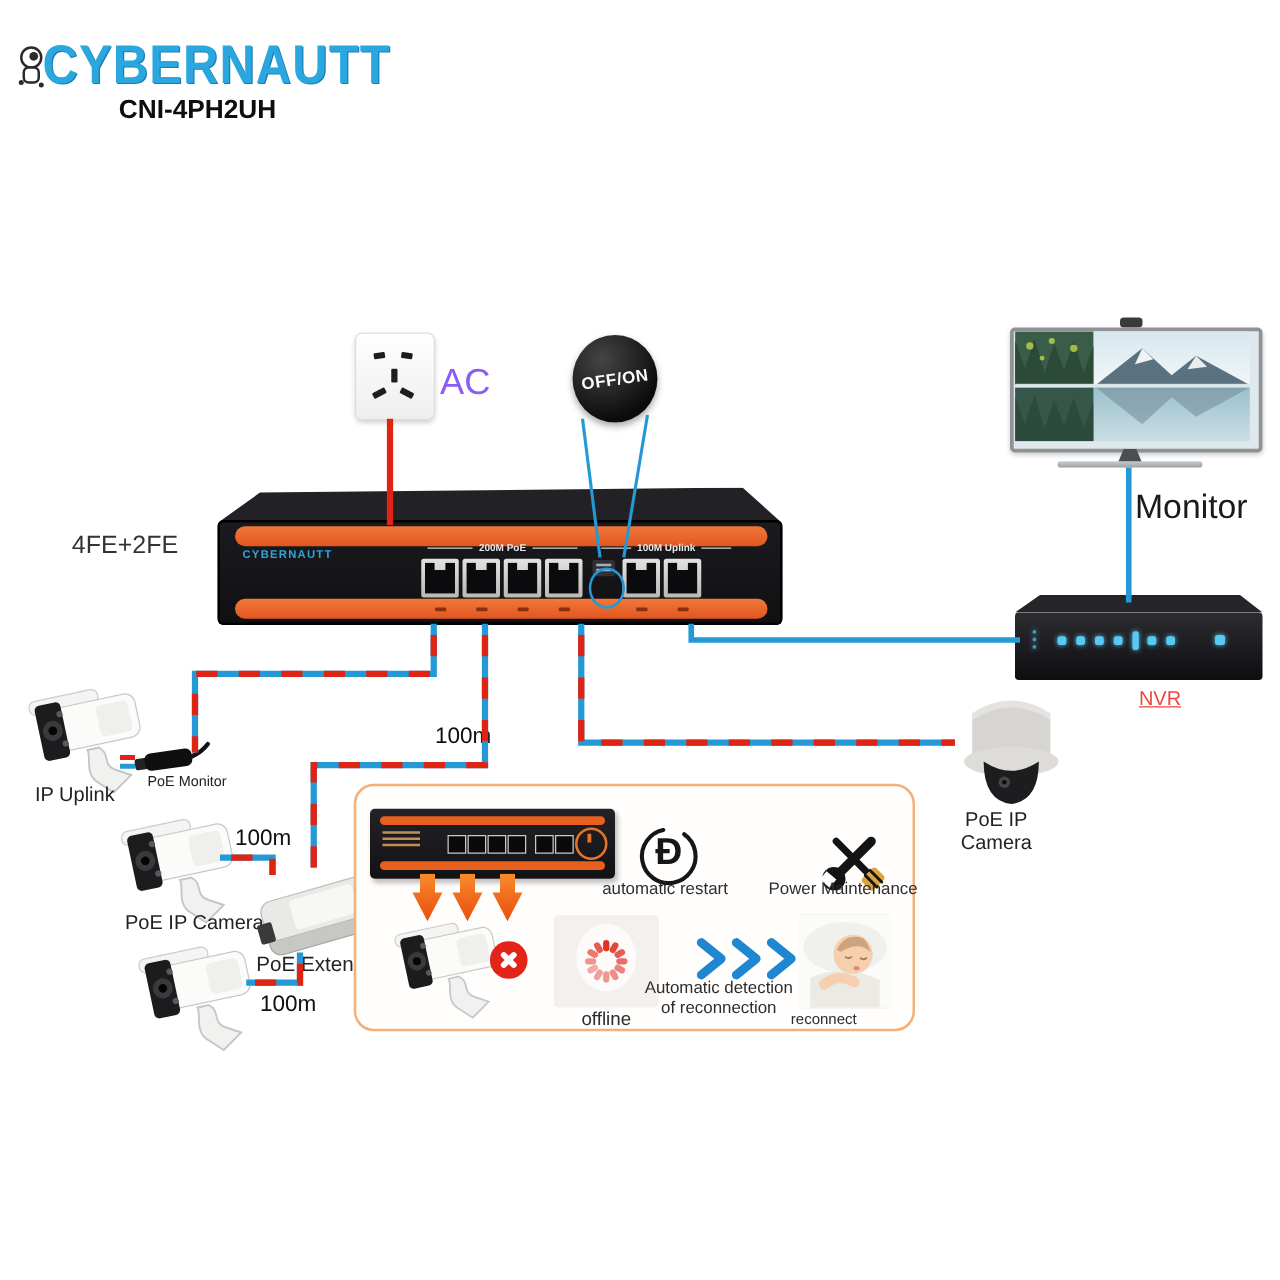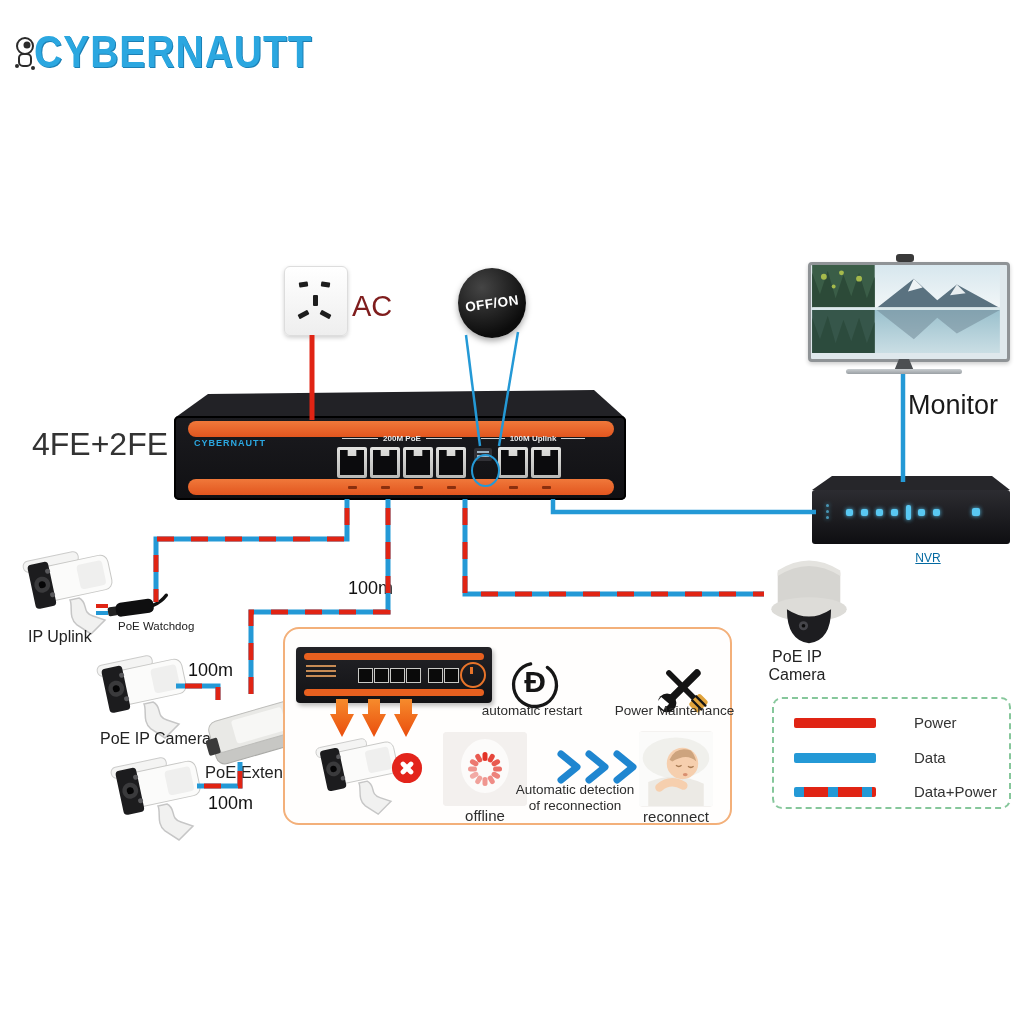--- a/index.html
+++ b/index.html
@@ -12,21 +12,21 @@
   
   .logo-text{left:34px;top:28px;font-size:39px;font-weight:bold;color:#2ba7e0;
              letter-spacing:1px;transform:scaleY(1.12);transform-origin:top left;
              text-shadow:1px 1px 0 #1b7fb4;}
   .model-text{left:58px;top:76px;width:200px;font-size:21px;font-weight:bold;color:#0d0d0d;}
 
   
   .outlet{left:284px;top:266px;width:62px;height:68px;background:linear-gradient(#ffffff,#eeeeee);
           border:1px solid #ddd;border-radius:6px;box-shadow:0 2px 4px rgba(0,0,0,.18);}
   .hole{position:absolute;background:#1d1d1d;border-radius:1px;}
-  .ac-label{left:352px;top:290px;font-size:29px;color:#7f1d1d;}
+  .ac-label{left:352px;top:290px;font-size:29px;color:#8b5cf6;}
 
   
   .offon{left:458px;top:268px;width:68px;height:70px;border-radius:50%;
          background:radial-gradient(circle at 35% 28%, #454545, #0c0c0c 72%);
          box-shadow:0 3px 6px rgba(0,0,0,.35);display:flex;align-items:center;justify-content:center;}
   .offon span{color:#fff;font-weight:bold;font-size:13.5px;transform:rotate(-8deg);letter-spacing:.5px;}
 
   
   .switch{left:172px;top:390px;width:458px;height:112px;}
   .sw-top{position:absolute;inset:0;background:#222226;
@@ -39,38 +39,38 @@
   .pgroup{position:absolute;top:44px;display:flex;align-items:center;gap:5px;color:#e9e9e9;font-size:8px;font-weight:bold;}
   .pgroup i{flex:1;border-top:1px solid #cfcfcf;height:0;}
   .rj45{position:absolute;top:57px;width:30px;height:31px;background:linear-gradient(#e2e2e0,#b9b9b6);border-radius:2px;}
   .rj45::after{content:"";position:absolute;inset:3px;background:#0b0b0d;
       clip-path:polygon(0 0,32% 0,32% 24%,68% 24%,68% 0,100% 0,100% 100%,0 100%);}
   .sw-btn{position:absolute;left:302px;top:58px;width:18px;height:13px;background:#313136;border-radius:2px;}
   .sw-btn::before,.sw-btn::after{content:"";position:absolute;left:3px;height:1.5px;width:12px;background:#9fb3c2;}
   .sw-btn::before{top:3px;} .sw-btn::after{top:7px;}
   .sw-ellipse{position:absolute;left:299px;top:64px;width:25px;height:29px;border:2.5px solid #2499d6;border-radius:50%;}
   .tick{position:absolute;top:96px;width:9px;height:3px;background:#8a2f0e;border-radius:1px;}
-  .sw-caption{left:20px;top:424px;width:160px;font-size:32px;color:#333;line-height:1.25;}
+  .sw-caption{left:20px;top:424px;width:160px;font-size:20px;color:#333;line-height:1.25;}
 
   
   .monitor{left:808px;top:262px;width:196px;height:94px;border:3px solid #8f9396;border-radius:4px;
            background:#dfe8ec;box-shadow:0 2px 4px rgba(0,0,0,.2);overflow:hidden;}
   .mon-nub{left:896px;top:254px;width:18px;height:8px;background:#3a3a3a;border-radius:3px;}
   .mon-neck{left:894px;top:359px;width:20px;height:12px;background:#4c4f52;
             clip-path:polygon(25% 0,75% 0,100% 100%,0 100%);}
   .mon-base{left:846px;top:369px;width:116px;height:5px;background:linear-gradient(#c9cdd0,#9aa0a4);border-radius:3px;}
   .mon-label{left:908px;top:390px;width:100px;font-size:27px;color:#1a1a1a;}
 
   
   .nvr{left:812px;top:476px;width:198px;height:70px;}
   .nvr-top{position:absolute;inset:0;background:#26262a;clip-path:polygon(20px 0,180px 0,198px 14px,0 14px);}
   .nvr-front{position:absolute;left:0;top:14px;width:198px;height:54px;border-radius:3px;
              background:linear-gradient(#2c2c31,#0e0e11);}
   .led{position:absolute;width:7px;height:7px;border-radius:2px;background:#59c8f2;box-shadow:0 0 4px #59c8f2;}
-  .nvr-label{left:898px;top:551px;width:60px;font-size:12px;color:#0369a1;text-decoration:underline;}
+  .nvr-label{left:898px;top:551px;width:60px;font-size:16px;color:#ef4444;text-decoration:underline;}
 
   
   .dev-label{font-size:16px;color:#222;}
   .dist{font-size:18px;color:#111;}
 
   
   .wd-box{left:283px;top:627px;width:445px;height:194px;border:2px solid #f3b07a;border-radius:16px;background:#fffefd;}
   .wd-title{position:absolute;left:230px;top:3px;width:200px;text-align:center;font-size:21px;font-weight:bold;color:#111;}
   .wd-label{position:absolute;text-align:center;font-size:13.5px;color:#2d2d2d;}
   .mini-sw{position:absolute;left:11px;top:18px;width:196px;height:56px;background:linear-gradient(#232327,#121215);
@@ -123,20 +123,21 @@
   </svg>
 
   <svg class="abs" style="left:12px;top:36px" width="26" height="36" viewBox="0 0 26 36">
     <circle cx="13" cy="10" r="8" fill="#fff" stroke="#2b2b2b" stroke-width="2"></circle>
     <circle cx="15" cy="9" r="3.5" fill="#2b2b2b"></circle>
     <rect x="7" y="18" width="12" height="12" rx="4" fill="#fff" stroke="#2b2b2b" stroke-width="2"></rect>
     <circle cx="5" cy="30" r="2" fill="#2b2b2b"></circle>
       <circle cx="21" cy="32" r="2" fill="#2b2b2b"></circle>
   </svg>
   <div class="abs logo-text">CYBERNAUTT</div>
+  <div class="abs model-text center">CNI-4PH2UH</div>
 
   <div class="abs outlet">
     <div class="hole" style="left:14px;top:15px;width:9px;height:5px;transform:rotate(-8deg)"></div>
     <div class="hole" style="left:36px;top:15px;width:9px;height:5px;transform:rotate(8deg)"></div>
     <div class="hole" style="left:28px;top:28px;width:5px;height:11px"></div>
     <div class="hole" style="left:13px;top:45px;width:11px;height:5px;transform:rotate(-28deg)"></div>
     <div class="hole" style="left:35px;top:45px;width:11px;height:5px;transform:rotate(28deg)"></div>
   </div>
   <div class="abs ac-label">AC</div>
 
@@ -239,21 +240,21 @@
 
   <svg class="abs" style="left:96px;top:588px" width="74" height="42" viewBox="0 0 74 42">
     <rect x="0" y="16" width="12" height="4" fill="#e02414"></rect>
     <rect x="0" y="23" width="12" height="4" fill="#2499d6"></rect>
     <g transform="rotate(-8 37 22)">
       <rect x="12" y="16" width="10" height="9" rx="2" fill="#222"></rect>
       <rect x="20" y="13" width="38" height="14" rx="5" fill="#0f0f10"></rect>
       <path d="M58 20 Q66 18 72 12" stroke="#111" stroke-width="3.5" fill="none" stroke-linecap="round"></path>
     </g>
   </svg>
-  <div class="abs dev-label" style="left:118px;top:620px;font-size:11.5px">PoE Watchdog</div>
+  <div class="abs dev-label" style="left:118px;top:620px;font-size:11.5px">PoE Monitor</div>
 
   <svg class="abs" style="left:88px;top:644px" width="110" height="96" viewBox="0 0 100 96">
       <use href="#bullet-cam"></use>
     </svg>
   <div class="abs dev-label" style="left:100px;top:730px">PoE IP Camera</div>
 
   <svg class="abs" style="left:102px;top:746px" width="110" height="96" viewBox="0 0 100 96">
       <use href="#bullet-cam"></use>
     </svg>
 
@@ -380,31 +381,23 @@
         <ellipse cx="40" cy="28" rx="36" ry="22" fill="#f0f0ec"></ellipse>
         <path d="M10 54 Q40 42 70 56 L70 80 L10 80 Z" fill="#eceae5"></path>
         <circle cx="47" cy="34" r="17" fill="#f6cfae"></circle>
         <path d="M33 30 Q40 15 56 20 Q60 24 62 32 Q52 22 36 32 Z" fill="#cda47e"></path>
         <path d="M40 36 q3 2.5 6 0" stroke="#a97c54" stroke-width="1.6" fill="none"></path>
         <path d="M53 37 q3 2.5 6 0" stroke="#a97c54" stroke-width="1.6" fill="none"></path>
         <ellipse cx="50" cy="46" rx="2.6" ry="1.8" fill="#d98f70"></ellipse>
         <path d="M22 60 Q34 50 48 58" stroke="#f6cfae" stroke-width="9" fill="none" stroke-linecap="round"></path>
       </svg>
     </div>
-    <div class="wd-label" style="left:354px;top:179px;width:74px;font-size:15px">reconnect</div>
-  </div>
-
-  <div class="abs legend">
-    <div class="lg-bar lg-power" style="top:19px"></div>
-    <div class="lg-label" style="top:15px">Power</div>
-    <div class="lg-bar lg-data" style="top:54px"></div>
-    <div class="lg-label" style="top:50px">Data</div>
-    <div class="lg-bar lg-mix" style="top:88px"></div>
-    <div class="lg-label" style="top:84px">Data+Power</div>
-  </div>
+    <div class="wd-label" style="left:337px;top:179px;width:74px;font-size:12px">reconnect</div>
+  </div>
+
 
   <svg class="overlay" width="1024" height="1024" viewBox="0 0 1024 1024">
     <path d="M466 335 L480 446" class="s-data thin"></path>
     <path d="M518 332 L499 446" class="s-data thin"></path>
     <path d="M312 335 L312 420" class="s-power"></path>
     <path d="M903 374 L903 482" class="s-data"></path>
     <path d="M553 499 L553 512 L816 512" class="s-data"></path>
     <g>
       <path d="M347 499 L347 539 L156 539 L156 602" class="s-data w5"></path>
       <path d="M347 499 L347 539 L156 539 L156 602" class="s-mix-red"></path>

